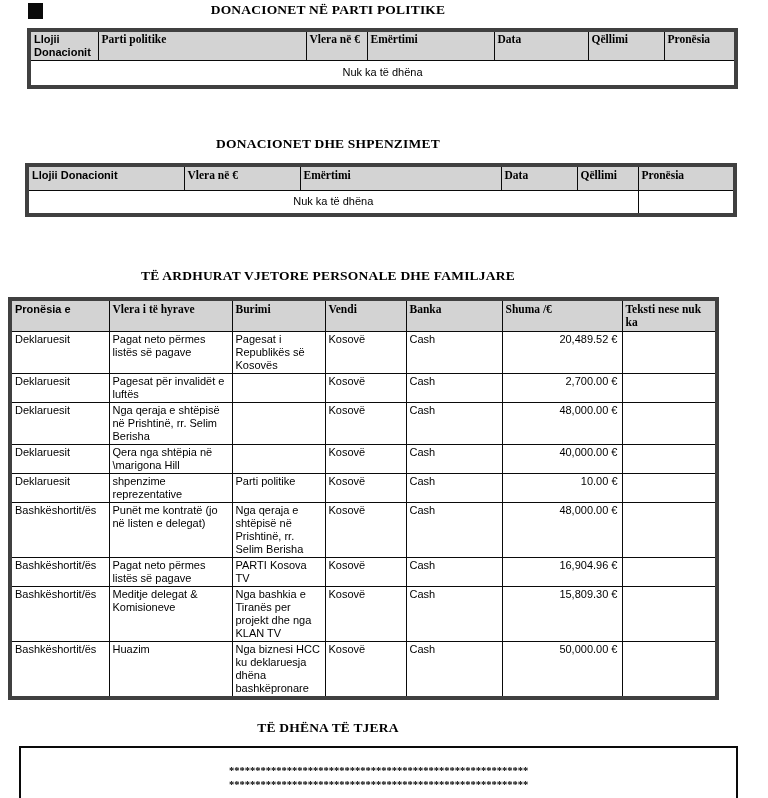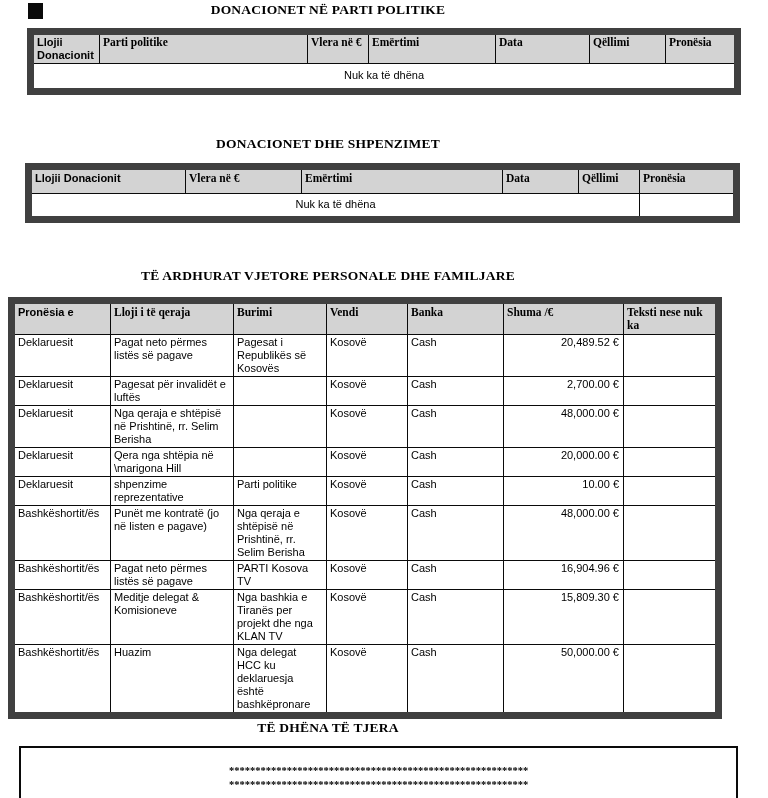--- a/index.html
+++ b/index.html
@@ -26,21 +26,21 @@
     left: 28px;
     top: 3px;
     width: 15px;
     height: 16px;
     background: #0a0a0a;
   }
   table {
     position: absolute;
     border-collapse: collapse;
     table-layout: fixed;
-    border: 7px solid #404040;
+    border: 4px solid #404040;
   }
   th, td {
     border: 1px solid #0a0a0a;
     vertical-align: top;
     word-wrap: break-word;
   }
   th {
     background: #d3d3d3;
     font-family: "Liberation Serif", serif;
     font-weight: bold;
@@ -168,21 +168,21 @@
       <col style="width:123px">
       <col style="width:93px">
     <col style="width:81px">
       <col style="width:96px">
       <col style="width:120px">
       <col style="width:95px">
   </colgroup>
   <thead>
     <tr>
       <th class="first-col">Pronësia e</th>
-      <th>Lloji i të qeraja</th>
+      <th>Vlera i të hyrave</th>
       <th>Burimi</th>
       <th>Vendi</th>
       <th>Banka</th>
       <th>Shuma /€</th>
       <th>Teksti nese nuk ka</th>
     </tr>
   </thead>
   <tbody>
       <tr>
         <td>Deklaruesit</td>
@@ -210,35 +210,35 @@
         <td>Cash</td>
         <td class="num">48,000.00 €</td>
         <td></td>
       </tr>
       <tr>
         <td>Deklaruesit</td>
         <td>Qera nga shtëpia në \marigona Hill</td>
         <td></td>
         <td>Kosovë</td>
         <td>Cash</td>
-        <td class="num">20,000.00 €</td>
+        <td class="num">40,000.00 €</td>
         <td></td>
       </tr>
       <tr>
         <td>Deklaruesit</td>
         <td>shpenzime reprezentative</td>
         <td>Parti politike</td>
         <td>Kosovë</td>
         <td>Cash</td>
         <td class="num">10.00 €</td>
         <td></td>
       </tr>
       <tr>
         <td>Bashkëshortit/ës</td>
-        <td>Punët me kontratë (jo në listen e pagave)</td>
+        <td>Punët me kontratë (jo në listen e delegat)</td>
         <td>Nga qeraja e shtëpisë në Prishtinë, rr. Selim Berisha</td>
         <td>Kosovë</td>
         <td>Cash</td>
         <td class="num">48,000.00 €</td>
         <td></td>
       </tr>
       <tr>
         <td>Bashkëshortit/ës</td>
         <td>Pagat neto përmes listës së pagave</td>
         <td>PARTI Kosova TV</td>
@@ -252,21 +252,21 @@
         <td>Meditje delegat &amp; Komisioneve</td>
         <td>Nga bashkia e Tiranës per projekt dhe nga KLAN TV</td>
         <td>Kosovë</td>
         <td>Cash</td>
         <td class="num">15,809.30 €</td>
         <td></td>
       </tr>
       <tr>
         <td>Bashkëshortit/ës</td>
         <td>Huazim</td>
-        <td>Nga delegat HCC ku deklaruesja është bashkëpronare</td>
+        <td>Nga biznesi HCC ku deklaruesja dhëna bashkëpronare</td>
         <td>Kosovë</td>
         <td>Cash</td>
         <td class="num">50,000.00 €</td>
         <td></td>
       </tr>
     </tbody>
 </table>
 
 <div class="doc-title" id="title-other">TË DHËNA TË TJERA</div>
 

